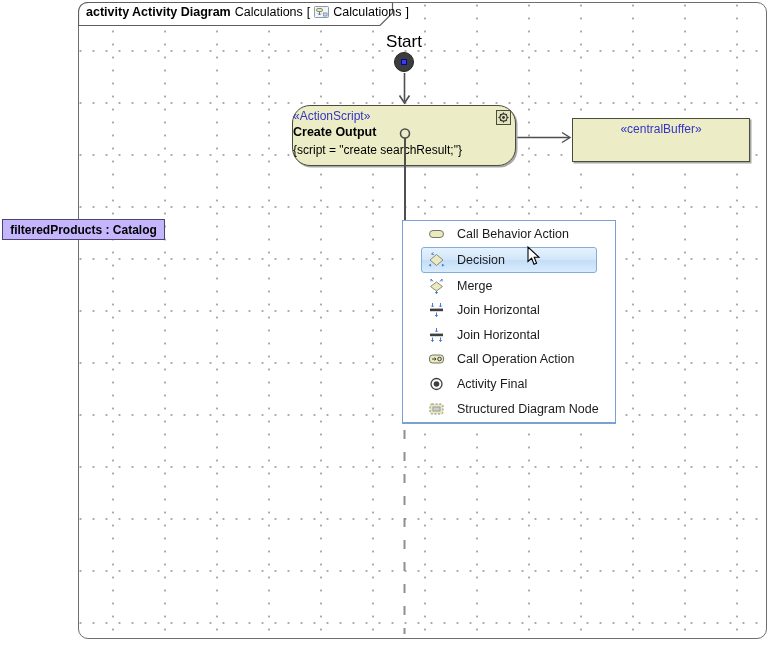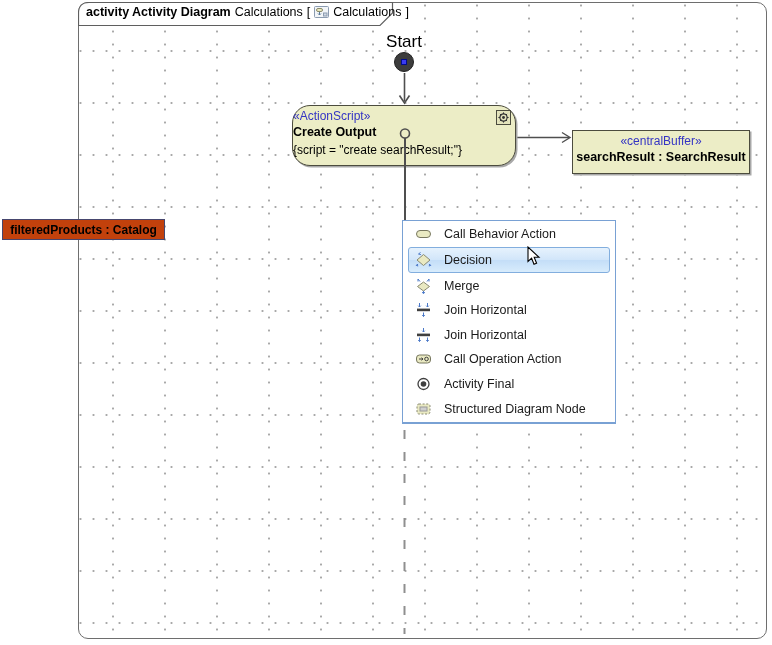--- a/index.html
+++ b/index.html
@@ -38,40 +38,40 @@
     box-shadow:1.5px 1.5px 0 #a8a8a8;
     text-align:left; padding-top:3px; font-size:12px; color:#000;
   }
   .stereo { color:#3434c4; font-size:12px; line-height:15px; }
   .node-name { font-weight:bold; font-size:12.5px; line-height:17px; color:#000; }
   .node-script { font-size:12px; line-height:19px; color:#000; }
   .rake-icon { position:absolute; right:4px; top:4px; width:15px; height:15px;
     border:1px solid #4c4c3e; background:#e4e4bc; display:flex; align-items:center; justify-content:center; }
 
   .buffer-node {
-    position:absolute; left:572px; top:130px; width:178px; height:44px; z-index:2;
+    position:absolute; left:572px; top:118px; width:178px; height:44px; z-index:2;
     background:#ecedc6; border:1px solid #4c4c3e; box-shadow:1.5px 1.5px 0 #a8a8a8;
     text-align:center; padding-top:3px;
   }
 
   .pin-label {
     position:absolute; left:2px; top:219px; width:163px; height:21px; z-index:3;
-    background:#c2410c; border:1px solid #46466e; font-weight:bold; font-size:12px; color:#000;
+    background:#c4b5fd; border:1px solid #46466e; font-weight:bold; font-size:12px; color:#000;
     display:flex; align-items:center; justify-content:center;
   }
 
   
   .underlay, .midlay, .toplay { position:absolute; left:0; top:0; pointer-events:none; }
   .underlay { z-index:1; } .midlay { z-index:3; } .toplay { z-index:6; }
 
   
   .ctx-menu {
     position:absolute; left:402px; top:220px; width:214px; height:204px; z-index:5;
     background:#ffffff; border:1px solid #79a1d4; border-bottom-width:2px;
-    display:flex; flex-direction:column; padding:1px 4px;
+    display:flex; flex-direction:column; padding:1px 17px;
   }
   .ctx-row { flex:1; display:flex; align-items:center; padding-left:7px; margin:0 1px;
     font-size:12.5px; color:#1a1a1a; white-space:nowrap; }
   .ctx-row .mi { width:17px; height:16px; margin-right:12px; flex:0 0 auto; }
   .ctx-row.selected {
     background:linear-gradient(180deg,#e6f2fd 0%, #d2e6fa 48%, #c4def8 52%, #d8ecfc 100%);
     border:1px solid #82aede; border-radius:3px; padding-left:6px;
   }
 </style>
 </head>
@@ -127,21 +127,20 @@
     </div>
   </div>
 
   <svg class="midlay" width="772" height="645">
     <line x1="405" y1="138" x2="405" y2="222" stroke="#4f4f4f" stroke-width="2"></line>
     <circle cx="405" cy="133.5" r="4.5" fill="none" stroke="#4f4f4f" stroke-width="1.6"></circle>
   </svg>
 
   <div class="buffer-node">
     <div class="stereo">«centralBuffer»</div>
-    <div class="node-name">searchResult : SearchResult</div>
   </div>
 
   <div class="pin-label">
     <span>filteredProducts : Catalog</span>
   </div>
 
   <div class="ctx-menu">
 
     <div class="ctx-row">
       <svg class="mi" viewBox="0 0 17 16">

